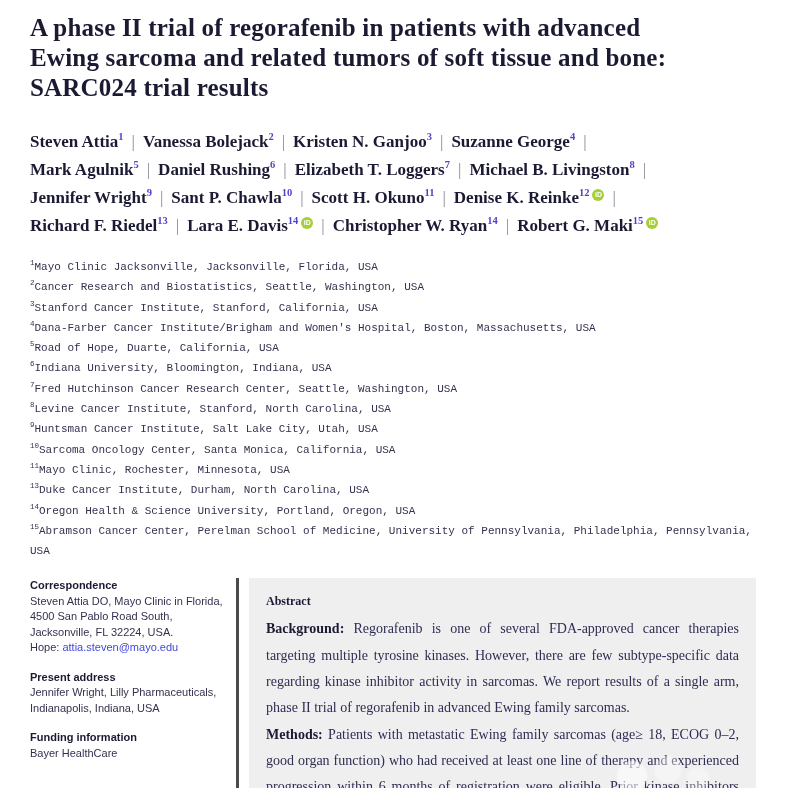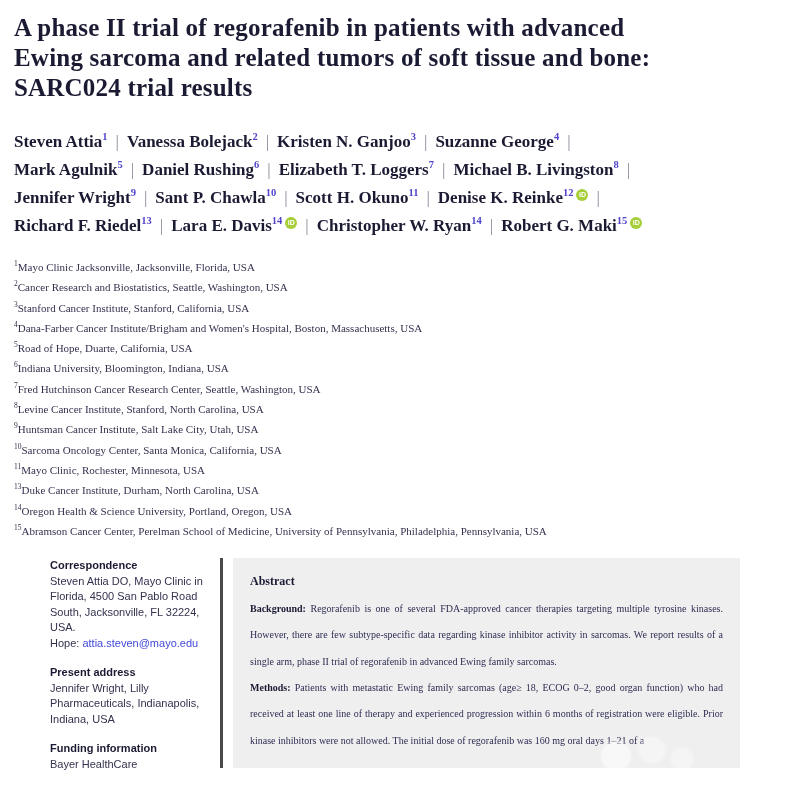--- a/index.html
+++ b/index.html
@@ -1,48 +1,48 @@
 <!DOCTYPE html>
 <html><head>
 <meta charset="utf-8">
 <style>
   * { margin:0; padding:0; box-sizing:border-box; }
   html,body { width:800px; height:795px; background:#ffffff; overflow:hidden; }
   body { font-family:"Liberation Serif", serif; position:relative; }
-  .content { padding:0 14px; }
+  .content { padding:0 30px; }
 
   
   .title { margin-top:13px; color:#1b1a33; font-weight:bold; font-size:25px; line-height:30px; letter-spacing:0.2px; }
 
   
   .authors { margin-top:25px; font-size:17px; font-weight:bold; color:#1b1a33; }
   .author-line { line-height:28px; white-space:nowrap; }
   .author sup { font-size:10.5px; color:#4f43cc; font-weight:bold; vertical-align:super; line-height:0; }
   .sep { color:#8a8a98; font-weight:normal; margin:0 8px; }
   .orcid { display:inline-block; width:12px; height:12px; border-radius:50%; background:#a6ce39; color:#ffffff;
            font-family:"Liberation Sans", sans-serif; font-size:7px; font-weight:bold; text-align:center;
            line-height:12px; vertical-align:6px; margin-left:3px; }
 
   
-  .affils { margin-top:17px; font-family:Liberation Serif, serif; font-size:11px; color:#33324e; }
+  .affils { margin-top:17px; font-family:Liberation Mono, monospace; font-size:11px; color:#33324e; }
   .affil { line-height:20.3px; }
   .affil sup { font-size:7.5px; vertical-align:super; line-height:0; }
 
   
   .bottom { display:flex; margin-top:17px; height:210px; }
   .sidebar { width:206px; flex:none; font-family:"Liberation Sans", sans-serif; font-size:11px;
              line-height:15.5px; color:#33324e; }
-  .sidebar .sec { margin-bottom:14px;margin-left:36px; }
+  .sidebar .sec { margin-bottom:14px; }
   .sidebar h4 { font-size:11px; font-weight:bold; color:#1b1a33; line-height:15.5px; }
   .email-link { color:#4149d6; text-decoration:none; }
   .vrule { width:3px; background:#4a4a4a; flex:none; height:210px; }
   .abstract { margin-left:10px; width:507px; flex:none; background:#efeff0; padding:12px 17px 0 17px;
               overflow:hidden; position:relative; height:210px; }
   .abstract h3 { font-size:12px; font-weight:bold; color:#1b1a33; line-height:22px; margin-bottom:4px; }
-  .abstract p { font-size:10px; line-height:26.3px; color:#2e2d52; text-align:justify; }
+  .abstract p { font-size:14px; line-height:26.3px; color:#2e2d52; text-align:justify; }
   .abstract p b { color:#1b1a33; }
   .watermark { position:absolute; right:40px; bottom:-18px; width:120px; height:60px; pointer-events:none;
                background:
                  radial-gradient(circle at 30% 50%, rgba(255,255,255,0.55) 0 14px, rgba(255,255,255,0) 16px),
                  radial-gradient(circle at 60% 40%, rgba(255,255,255,0.4) 0 12px, rgba(255,255,255,0) 15px),
                  radial-gradient(circle at 85% 55%, rgba(255,255,255,0.35) 0 10px, rgba(255,255,255,0) 13px); }
 </style>
 </head>
 <body>
 

